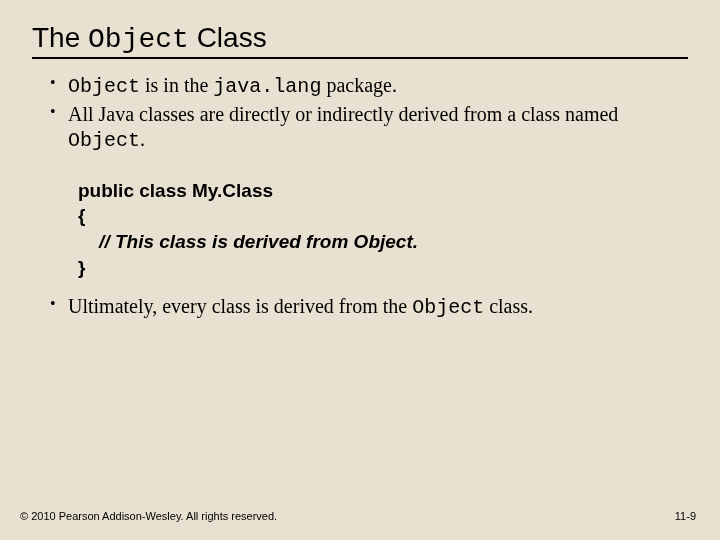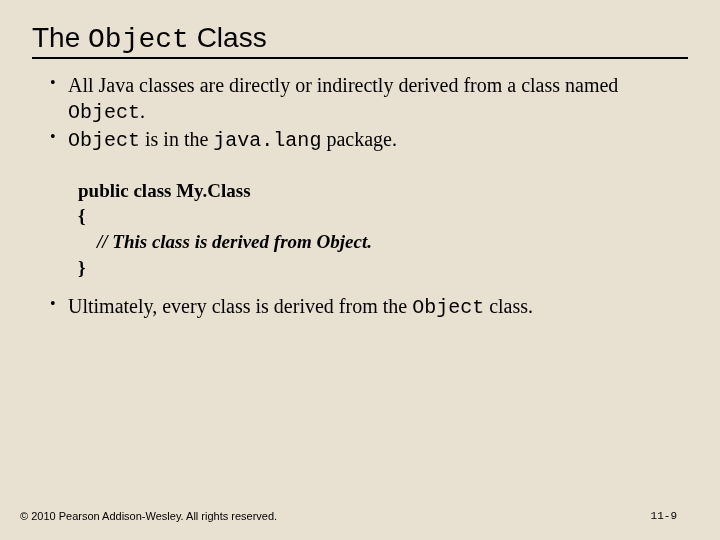--- a/index.html
+++ b/index.html
@@ -45,56 +45,56 @@
     left: 0;
     top: 0;
     color: #000;
     font-size: 16px;
   }
   .mono {
     font-family: "Courier New", Courier, monospace;
     text-align: center;
   }
   .code-block {
-    font-family: Liberation Serif, serif;
+    font-family: Liberation Sans, sans-serif;
     font-weight: bold;
     font-size: 19px;
     line-height: 1.35;
     margin: 24px 0 8px 46px;
     white-space: pre;
   }
   .code-block .comment {
     font-style: italic;
   }
   .footer-left {
     position: absolute;
     left: 20px;
     bottom: 18px;
     font-family: Arial, Helvetica, sans-serif;
     font-size: 11px;
     color: #000;
   }
   .footer-right {
     position: absolute;
-    right: 43px;
+    right: 24px;
     bottom: 18px;
-    font-family: Liberation Mono, monospace;
+    font-family: Liberation Sans, sans-serif;
     font-size: 11px;
     color: #000;
   }
 </style>
 </head>
 <body>
 
 <div class="slide">
   <h1><span>The </span><span class="mono">Object</span><span> Class</span></h1>
 
   <ul>
+    <li><span class="mono">Object</span><span> is in the </span><span class="mono">java.lang</span><span> package.</span></li>
     <li><span>All Java classes are directly or indirectly derived from a class named </span><span class="mono">Object</span><span>.</span></li>
-    <li><span class="mono">Object</span><span> is in the </span><span class="mono">java.lang</span><span> package.</span></li>
   </ul>
 
   <div class="code-block"><span>public class My.Class</span>
 <span>{</span>
 <span class="comment">    // This class is derived from Object.</span>
 <span>}</span></div>
 
   <ul>
     <li><span>Ultimately, every class is derived from the </span><span class="mono">Object</span><span> class.</span></li>
   </ul>

